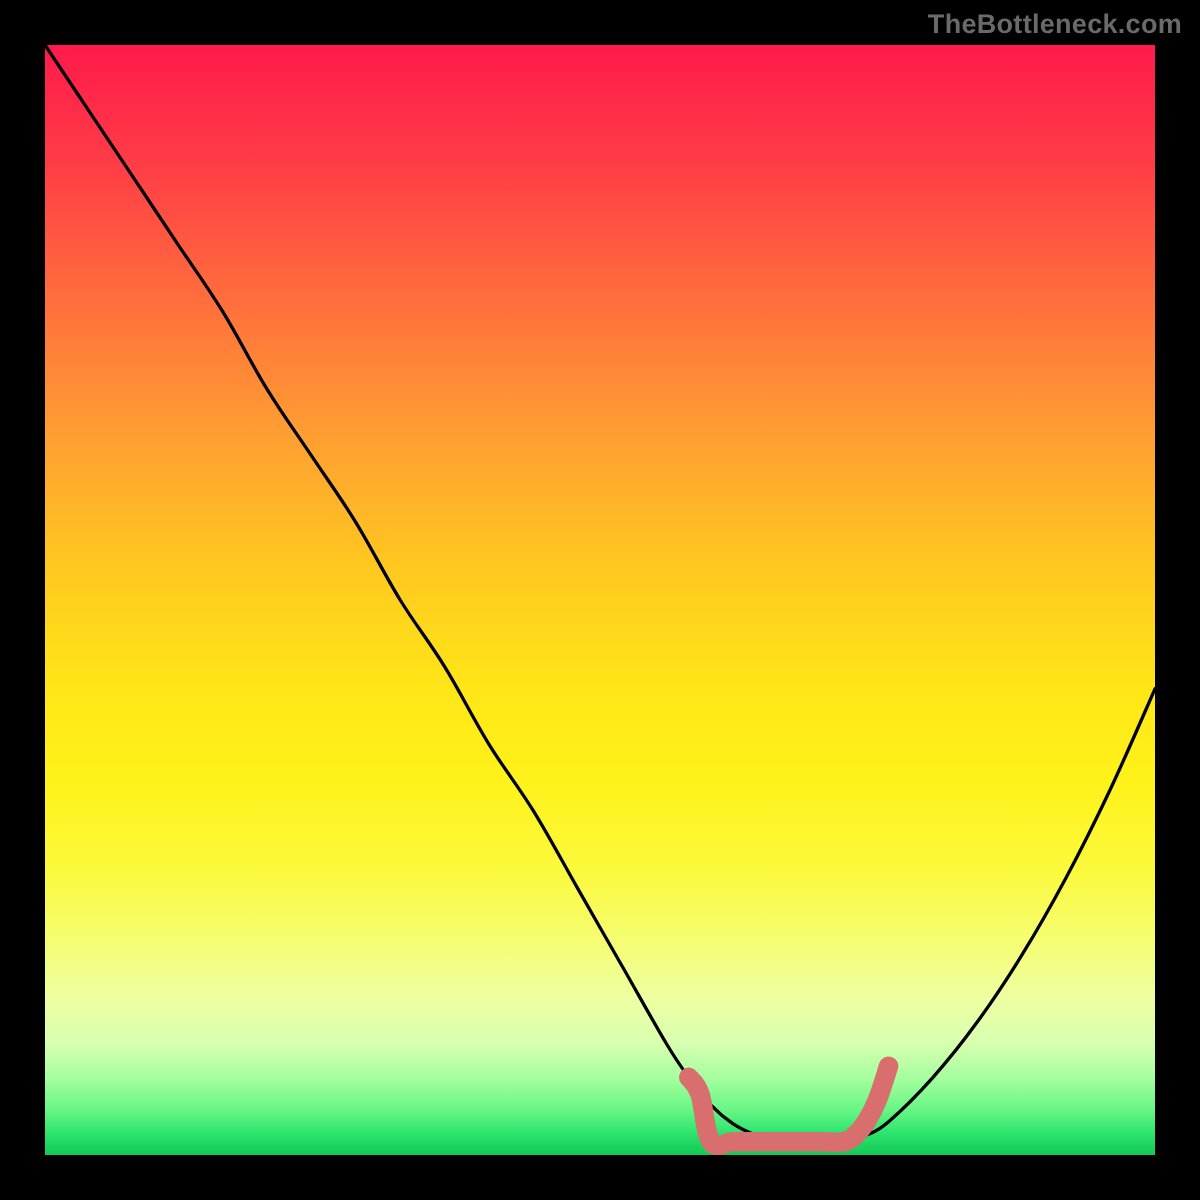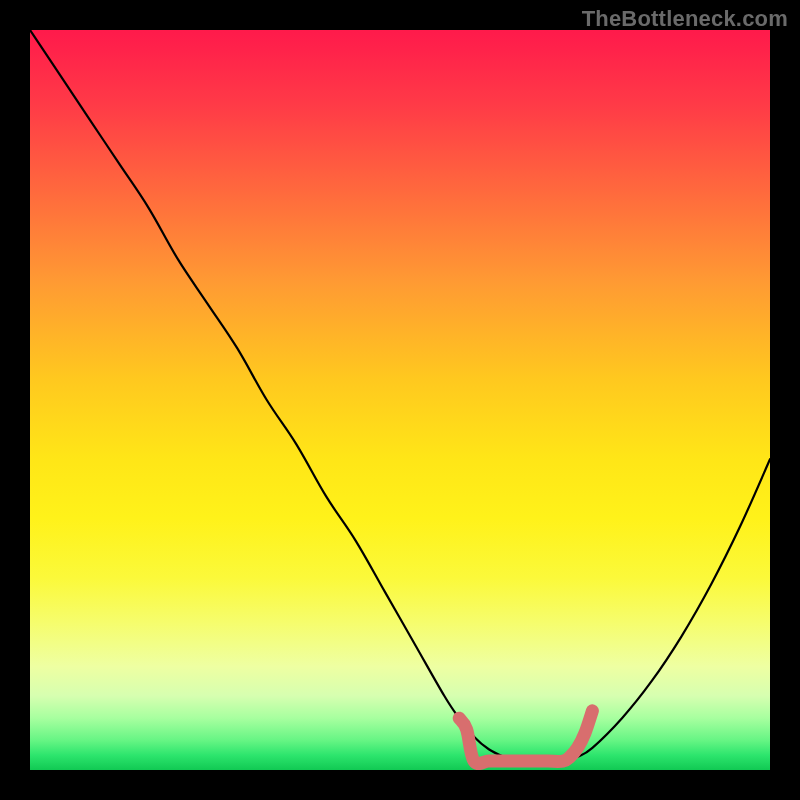--- a/index.html
+++ b/index.html
@@ -15,21 +15,21 @@
     width: 800px;
     height: 800px;
     background: #000;
   }
   .watermark {
     position: absolute;
     top: 6px;
     right: 12px;
     color: #6a6a6a;
     font-family: Arial, Helvetica, sans-serif;
-    font-size: 22px;
+    font-size: 18px;
     font-weight: 700;
     letter-spacing: 0.2px;
     z-index: 10;
     user-select: none;
   }
   .plot {
     position: absolute;
     left: 30px;
     top: 30px;
     width: 740px;

